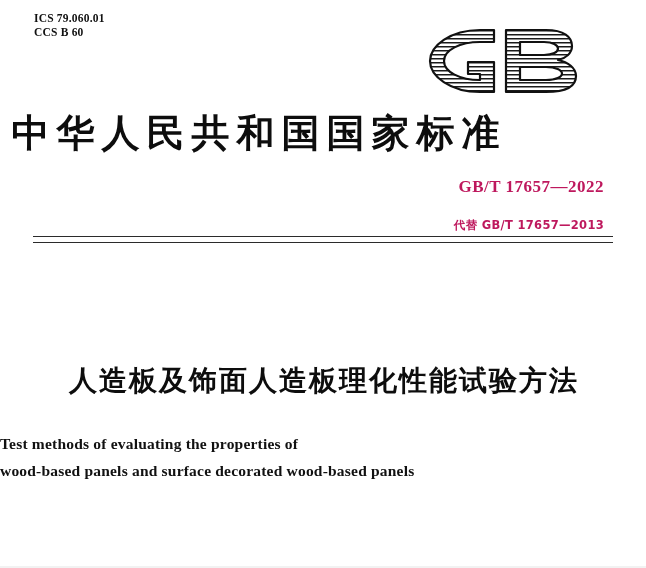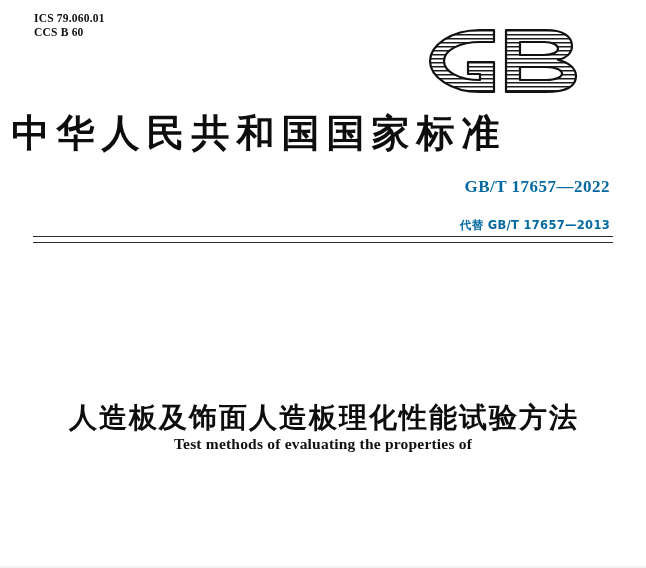--- a/index.html
+++ b/index.html
@@ -65,23 +65,23 @@
     letter-spacing: 7px;
     color: #0d0d0d;
     text-indent: 7px;
     white-space: nowrap;
   }
 
   
   .std-no {
     position: absolute;
     top: 176px;
-    right: 36px;
+    right: 42px;
     text-align: right;
-    color: #0369a1;
+    color: #be185d;
   }
   .std-no .main {
     font-family: "Liberation Serif", serif;
     font-size: 17px;
     font-weight: bold;
     letter-spacing: 0.5px;
     line-height: 22px;
   }
   .std-no .replaces {
     font-family: "DejaVu Sans", sans-serif;
@@ -110,30 +110,28 @@
     left: 0;
     width: 646px;
     text-align: center;
     font-family: Liberation Sans, sans-serif;
     font-weight: bold;
     font-size: 28px;
     letter-spacing: 2px;
     color: #0d0d0d;
     text-indent: 2px;
     white-space: nowrap;
-    margin-top: 37px;
   }
 
   
   .doc-title-en {
     position: absolute;
     top: 430px;
     left: 0;
     width: 646px;
-    text-align: center;
     font-family: "Liberation Serif", serif;
     font-weight: bold;
     font-size: 15.5px;
     line-height: 27px;
     color: #111;
     letter-spacing: 0.2px;
   }
   .doc-title-en div {
     white-space: nowrap;
   }
@@ -195,16 +193,17 @@
     <div class="replaces">代替 GB/T 17657—2013</div>
   </div>
 
   <div class="rule top"></div>
   <div class="rule bottom"></div>
 
   <div class="doc-title-cn">人造板及饰面人造板理化性能试验方法</div>
 
   <div class="doc-title-en">
     <div>Test methods of evaluating the properties of</div>
+    <div>wood-based panels and surface decorated wood-based panels</div>
   </div>
 
   <div class="bottom-edge"></div>
 </div>
 
 </body></html>

